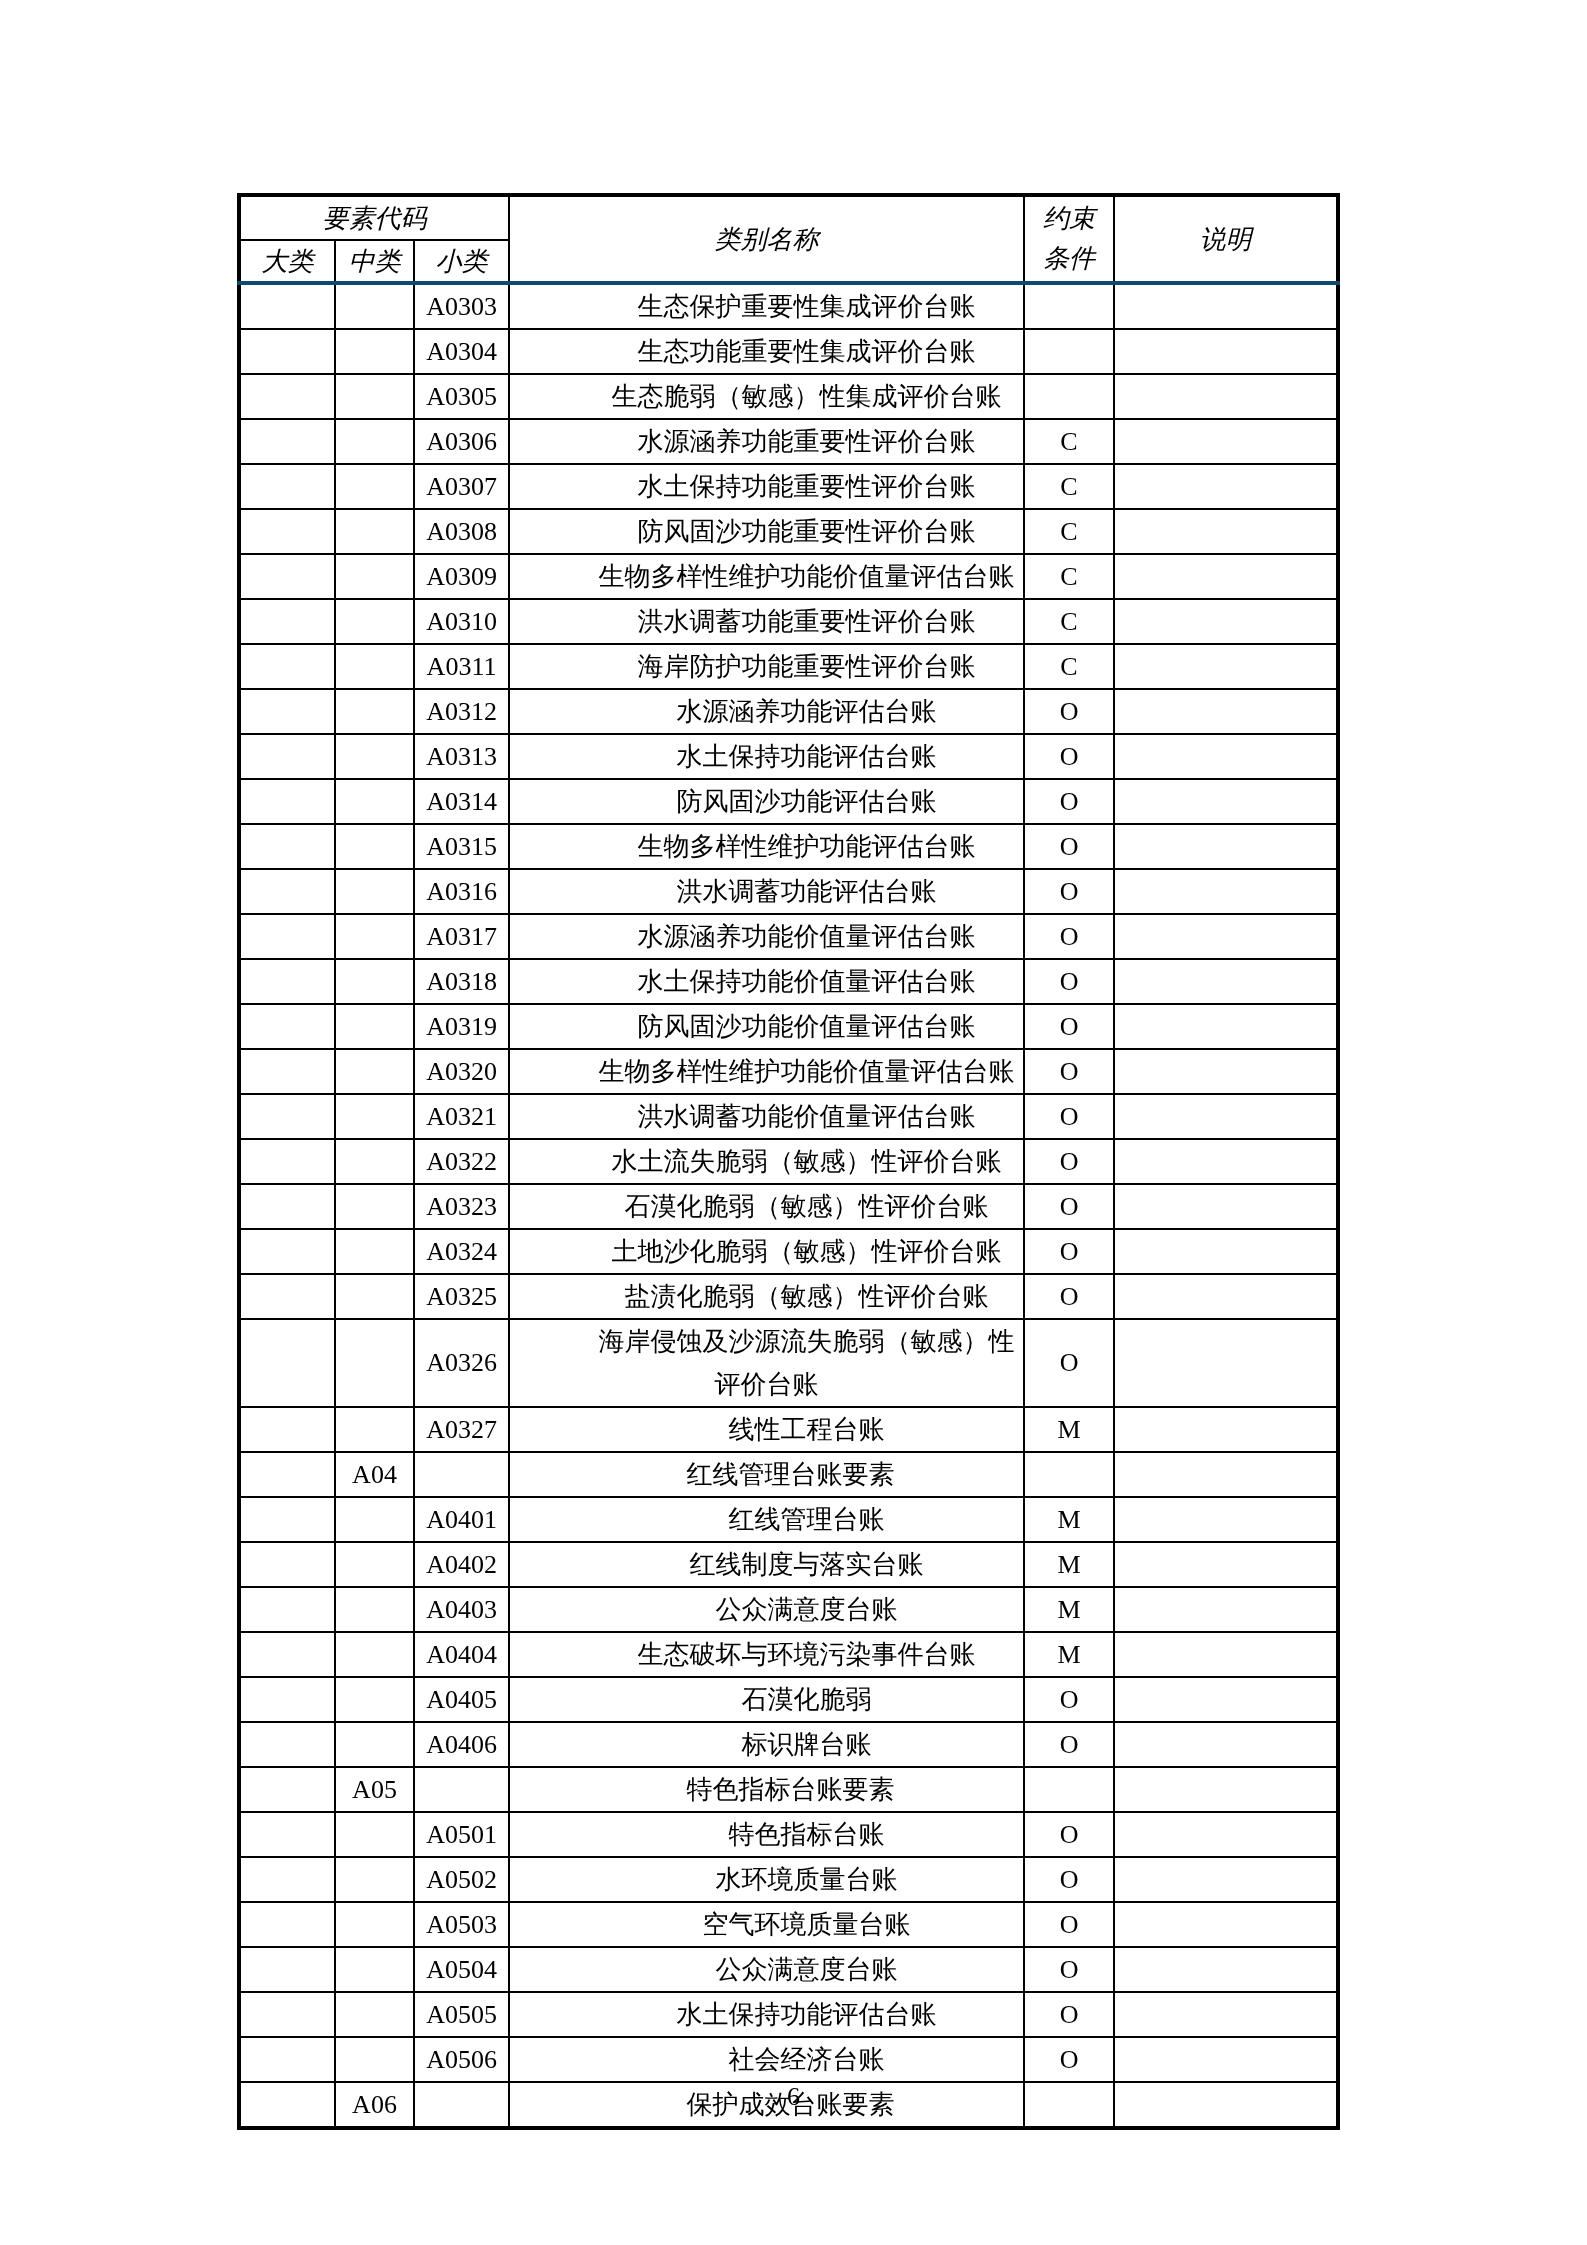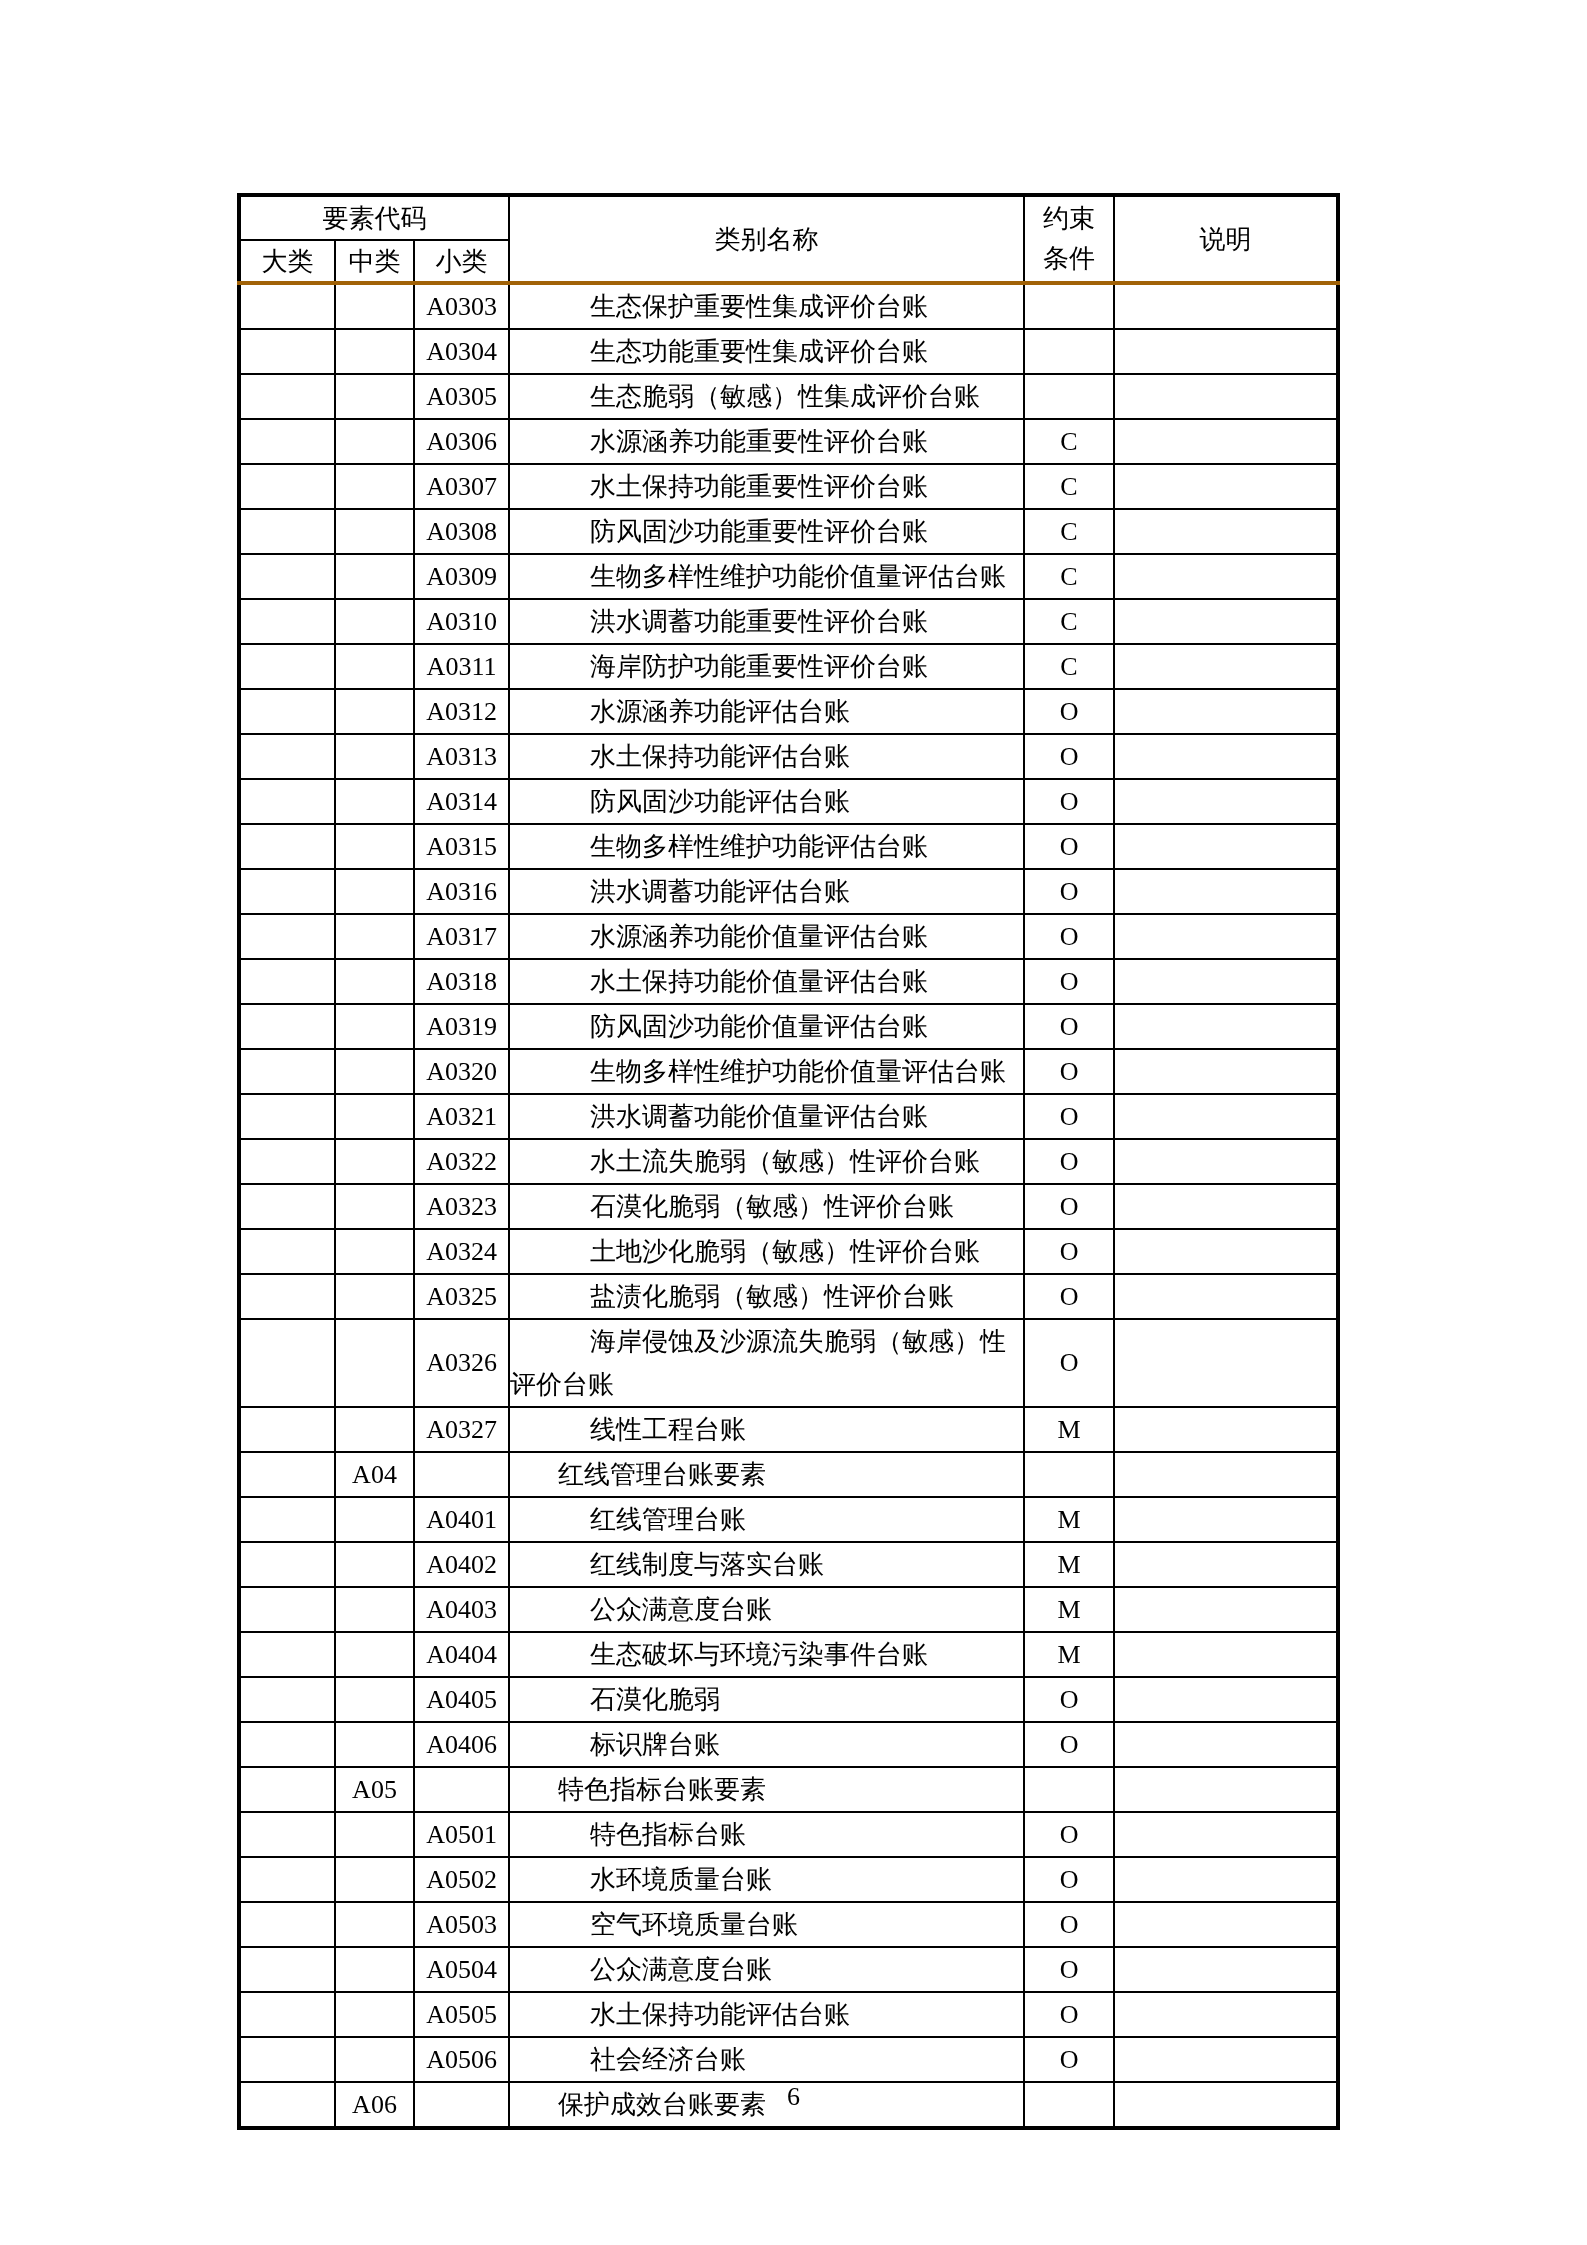--- a/index.html
+++ b/index.html
@@ -15,33 +15,33 @@
     width:1099px;
     border-collapse:collapse;table-layout:fixed;
     border:4px solid #000;
   }
   .doc th,.doc td{
     border:2px solid #000;
     font-size:26px;font-weight:normal;
     padding:0;vertical-align:middle;
     overflow:hidden;
   }
-  .doc thead{border-bottom:4px solid #a16207;}
+  .doc thead{border-bottom:4px solid #0c4a6e;font-style:italic;}
   .doc thead th{text-align:center;}
   tr.hdr-group{height:45px;}
   tr.hdr-sub{height:43px;}
   .th-constraint .cline{display:block;line-height:40px;}
 
   .doc tbody td{height:43px;}
   .doc tbody tr.tall td{height:86px;}
 
   .c-major,.c-middle,.c-minor{text-align:center;}
   .c-name{
     border-left-width:3px;border-right-width:3px;
-    text-align:left;
+    text-align:center;
     padding-left:18px;
     text-indent:80px;
     line-height:43px;
   }
   tr.section .c-name{text-indent:48px;font-family:Liberation Serif, serif;}
   .c-constraint{text-align:center;border-left-width:3px;}
   .c-note{text-align:center;}
 
   .page-number{
     position:absolute;top:2082px;left:0;width:1587px;

